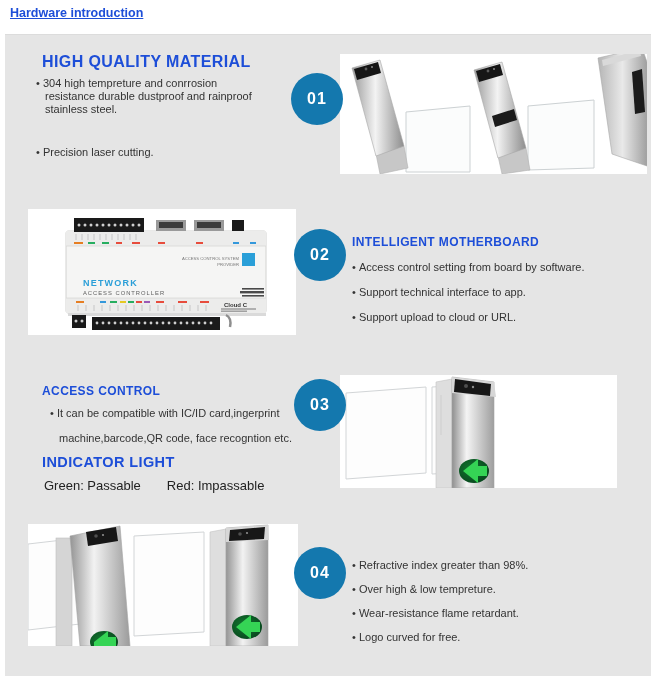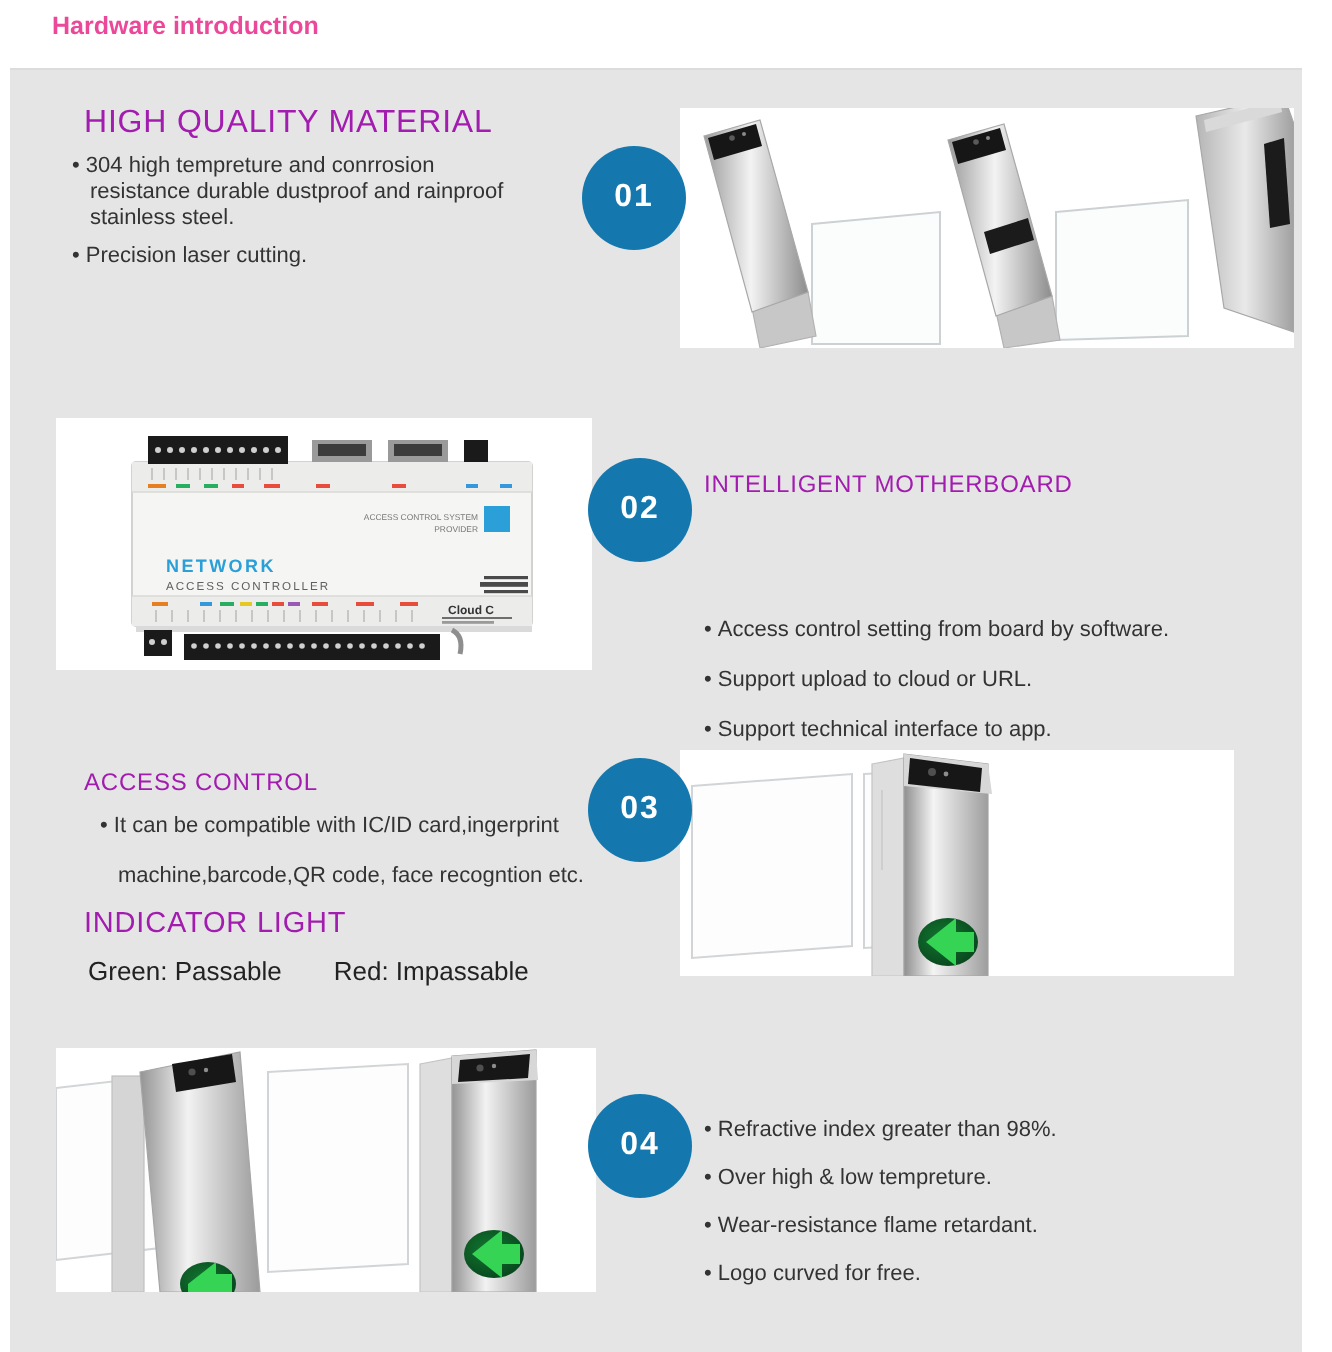--- a/index.html
+++ b/index.html
@@ -1,35 +1,35 @@
 <!DOCTYPE html>
 <html><head>
 <meta charset="utf-8">
 <style>
   html,body{margin:0;padding:0;background:#fff;}
   body{font-family:"Liberation Sans", sans-serif; -webkit-font-smoothing:antialiased;}
   .page{position:relative;width:666px;height:676px;background:#ffffff;overflow:hidden;}
-  .page-title{position:absolute;left:26px;top:6px;font-size:12.5px;font-weight:bold;color:#ec4899;}
+  .page-title{position:absolute;left:10px;top:6px;font-size:12.5px;font-weight:bold;color:#1d4ed8;text-decoration:underline;}
   .panel{position:absolute;left:5px;top:34px;width:646px;height:642px;background:#e5e5e5;border-top:1px solid #dcdcdc;}
 
   .img-box{position:absolute;background:#ffffff;overflow:hidden;}
   .img-box svg{display:block;}
 
   .num-circle{position:absolute;width:52px;height:52px;border-radius:50%;
     display:flex;align-items:center;justify-content:center;
     color:#fff;font-weight:bold;font-size:16px;letter-spacing:1px;z-index:5;text-align:center;}
 
-  h2.sec-heading{position:absolute;margin:0;color:#a21caf;font-weight:normal;letter-spacing:.4px;}
+  h2.sec-heading{position:absolute;margin:0;color:#1d4ed8;font-weight:bold;letter-spacing:.4px;}
   .h16{font-size:16px;}
   .h15{font-size:12px;}
   .h14{font-size:14.5px;}
 
   ul.bullets{position:absolute;margin:0;padding:0;list-style:none;color:#333;font-size:11px;}
   ul.bullets li{padding-left:9px;text-indent:-9px;line-height:13px;}
-  ul.bullets li + li{margin-top:6px;}
+  ul.bullets li + li{margin-top:30px;}
   ul.bullets li::before{content:"\2022\00a0";}
   ul.bullets.tight li + li{margin-top:12px;}
   ul.bullets.wide li{line-height:25px;}
   ul.bullets.s4 li + li{margin-top:11px;}
 
   .legend{position:absolute;font-size:13px;color:#222;display:flex;gap:26px;}
 
   svg text{font-family:"Liberation Sans", sans-serif;}
 </style>
 </head>
@@ -213,24 +213,24 @@
           <circle cx="165" cy="114" r="1.4"></circle>
             <circle cx="171" cy="114" r="1.4"></circle>
             <circle cx="177" cy="114" r="1.4"></circle>
             <circle cx="183" cy="114" r="1.4"></circle>
         </g>
         <path d="M198,106 q6,3 4,12" fill="none" stroke="#8e8e8e" stroke-width="2.5"></path>
       </svg>
     </div>
     <div class="num-circle" style="left: 289px; top: 194px; background: rgb(20, 120, 174);">02</div>
     <h2 class="sec-heading h15" style="left:347px;top:200px;">INTELLIGENT MOTHERBOARD</h2>
-    <ul class="bullets tight" style="left:347px;top:226px;width:285px;margin-top:48px;">
+    <ul class="bullets tight" style="left:347px;top:226px;width:285px;">
       <li>Access control setting from board by software.</li>
+      <li>Support technical interface to app.</li>
       <li>Support upload to cloud or URL.</li>
-      <li>Support technical interface to app.</li>
     </ul>
 
     <h2 class="sec-heading h15" style="left:37px;top:349px;">ACCESS CONTROL</h2>
     <ul class="bullets wide" style="left:45px;top:366px;width:255px;">
       <li>It can be compatible with IC/ID card,ingerprint machine,barcode,QR code, face recogntion etc.</li>
     </ul>
     <h2 class="sec-heading h14" style="left:37px;top:419px;">INDICATOR LIGHT</h2>
     <div class="legend" style="left:39px;top:443px;">
       <span>Green: Passable</span>
       <span>Red: Impassable</span>

